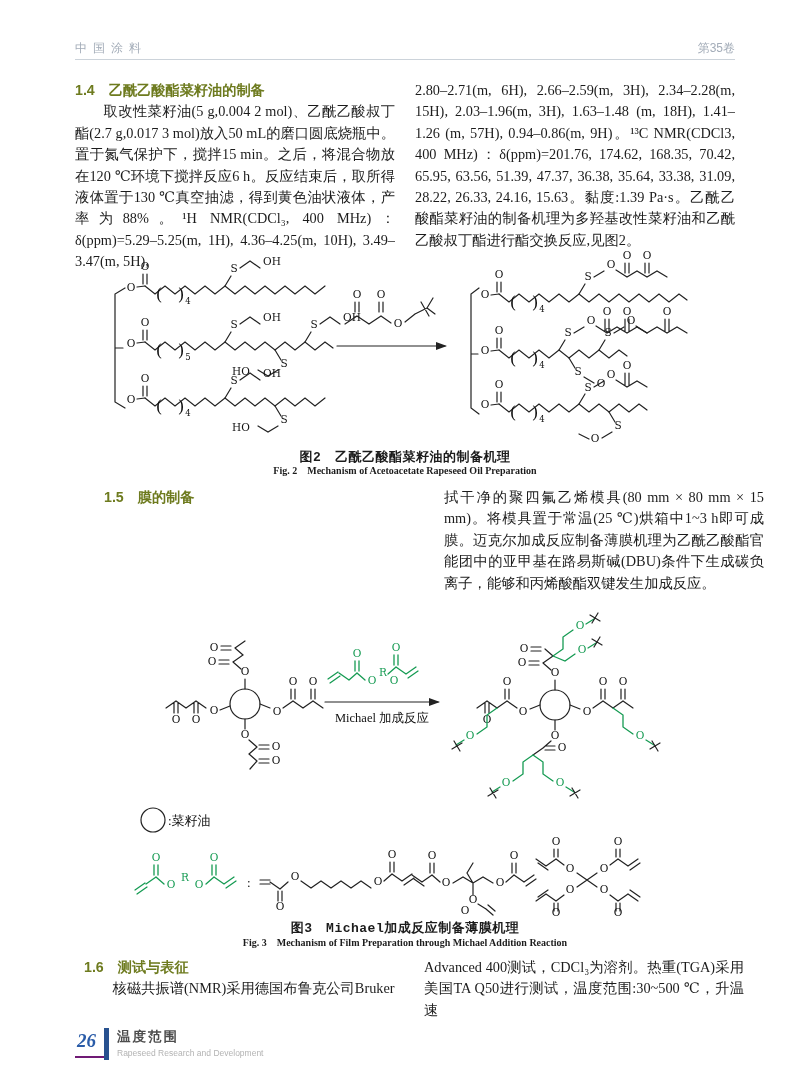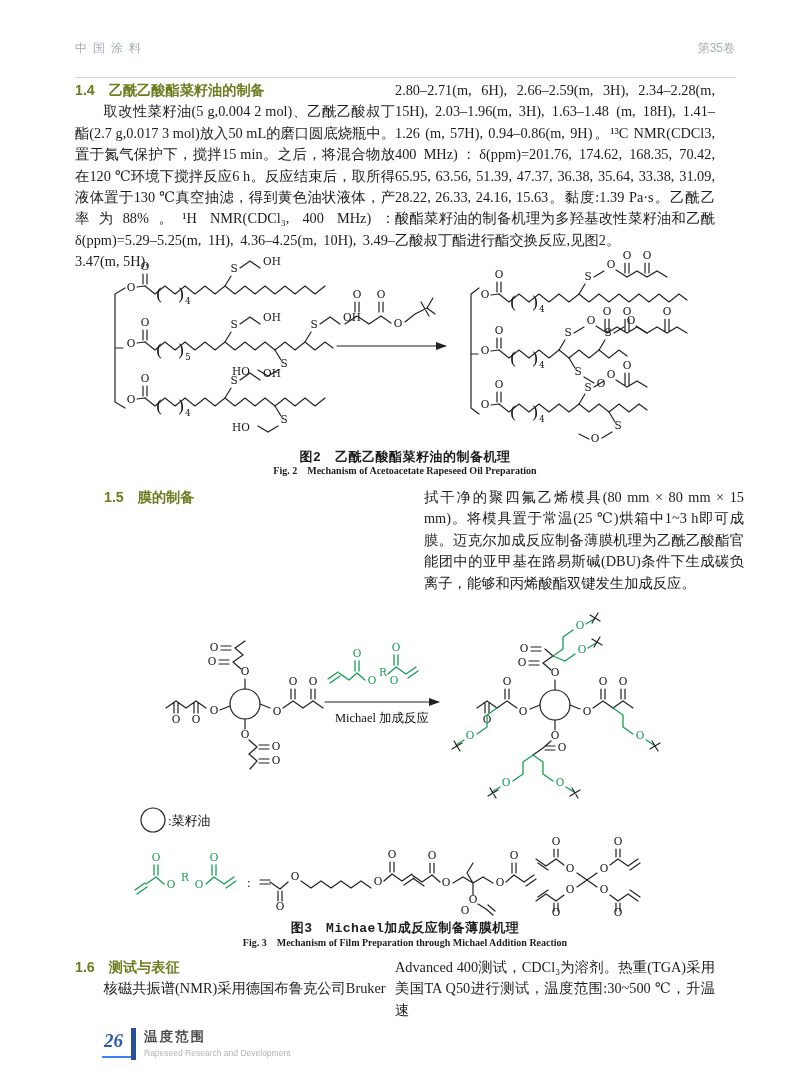--- a/index.html
+++ b/index.html
@@ -1,24 +1,24 @@
 <!DOCTYPE html>
 <html><head>
 <meta charset="utf-8">
 <style>
   html,body{margin:0;padding:0;background:#fff;}
   .page{position:relative;width:794px;height:1077px;background:#ffffff;overflow:hidden;
         font-family:"Liberation Serif","DejaVu Serif",serif;color:#1c1c1c;}
   
   .hdr{position:absolute;left:75px;top:40px;width:660px;display:flex;justify-content:space-between;
-       align-items:flex-end;border-bottom:1px solid #ccd3da;padding-bottom:20px;
+       align-items:flex-end;border-bottom:1px solid #ccd3da;padding-bottom:2px;
        font-family:"Liberation Sans","DejaVu Sans",sans-serif;font-size:12px;color:#a3acb8;}
   .hdr .jn{letter-spacing:6px;}
   
-  .row{position:absolute;left:75px;width:660px;display:flex;}
+  .row{position:absolute;left:75px;width:660px;display:flex;gap:20px;}
   .col{width:320px;font-size:14.3px;line-height:21.4px;text-align:justify;}
   .sec-h{font-family:"Liberation Sans","DejaVu Sans",sans-serif;font-weight:bold;
          font-size:14.2px;color:#6e7b1f;line-height:21.4px;}
   .sec-h .num{margin-right:14px;}
   .ind{text-indent:2em;}
   
   .fig{position:absolute;left:75px;width:660px;}
   .cap{position:absolute;left:75px;width:660px;text-align:center;font-weight:bold;}
   .cap-zh{font-family:Liberation Mono, monospace;font-size:13px;letter-spacing:.5px;}
   .cap-en{font-family:"Liberation Serif","DejaVu Serif",serif;font-size:10px;}
@@ -28,21 +28,21 @@
   text{stroke:none;}
   .al{font-family:"DejaVu Serif",serif;font-size:10.5px;fill:#111;text-anchor:middle;}
   .gl{fill:#169b53;}
   .pr{font-family:"DejaVu Serif",serif;font-size:17px;fill:#111;text-anchor:middle;}
   .sb{font-family:"DejaVu Serif",serif;font-size:8.5px;fill:#111;text-anchor:middle;}
   .mlab{font-family:"Liberation Serif","DejaVu Serif",serif;font-size:12.5px;fill:#111;text-anchor:middle;}
   .llab{font-family:"Liberation Serif","DejaVu Serif",serif;font-size:13px;fill:#111;}
   
   .ftr{position:absolute;left:75px;top:1028px;display:flex;align-items:flex-start;}
   .pgno{font-family:"Liberation Serif","DejaVu Serif",serif;font-style:italic;font-weight:bold;
-        font-size:19px;color:#2a5ca8;padding:2px 8px 4px 2px;border-bottom:2px solid #3b82f6;margin-left:27px;}
+        font-size:19px;color:#2a5ca8;padding:2px 8px 4px 2px;border-bottom:2px solid #701a75;}
   .vbar{width:5px;height:32px;background:#28518f;margin-right:8px;}
   .dept .zh{font-family:"Liberation Sans","DejaVu Sans",sans-serif;font-weight:bold;
             font-size:13.5px;color:#4d4d4d;letter-spacing:2px;}
   .dept .en{font-family:"Liberation Sans","DejaVu Sans",sans-serif;font-size:8.5px;color:#b3b3b3;margin-top:2px;}
 </style>
 </head>
 <body>
 
 <div class="page">
 
@@ -297,21 +297,21 @@
       <text class="al" x="543" y="233">O</text>
       <text class="al" x="495" y="281">O</text>
       <text class="al" x="481" y="304">O</text>
       <text class="al" x="529" y="281">O</text>
       <text class="al" x="543" y="304">O</text>
     </g>
   </svg>
   <div class="cap cap-zh" style="top:919px;">图3　Michael加成反应制备薄膜机理</div>
   <div class="cap cap-en" style="top:936px;">Fig. 3　Mechanism of Film Preparation through Michael Addition Reaction</div>
 
-  <div class="row" style="top:957px;">
+  <div class="row" style="top:957px;margin-left:9px;">
     <div class="col">
       <div class="sec-h">
         <span class="num">1.6</span><span>测试与表征</span>
       </div>
       <div class="ind">核磁共振谱(NMR)采用德国布鲁克公司Bruker</div>
     </div>
     <div class="col">
       <div>Advanced 400测试，CDCl₃为溶剂。热重(TGA)采用美国TA Q50进行测试，温度范围:30~500 ℃，升温速</div>
     </div>
   </div>

